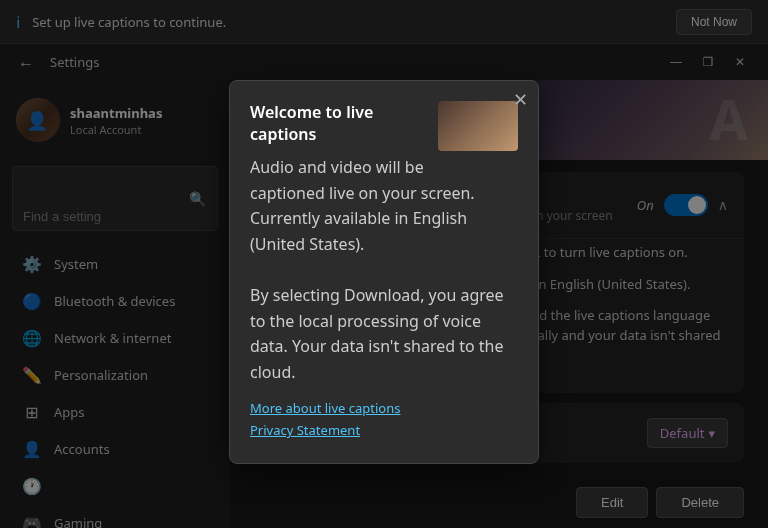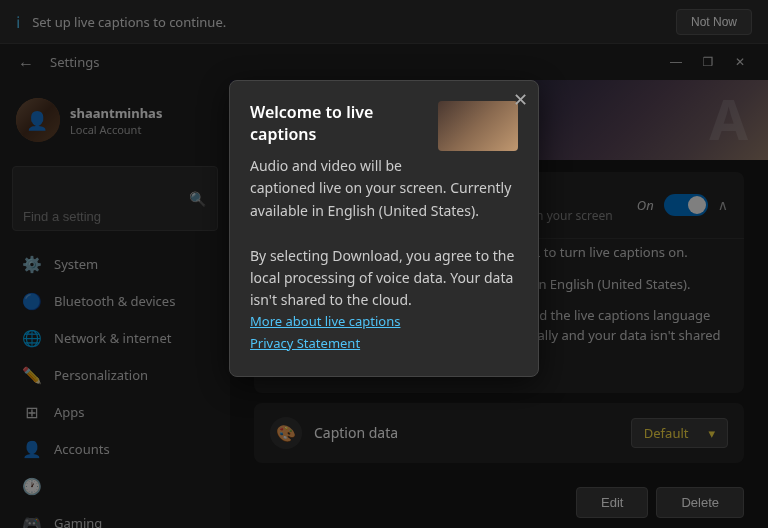--- a/index.html
+++ b/index.html
@@ -335,28 +335,28 @@
       display: flex;
       align-items: center;
       justify-content: center;
       font-size: 16px;
       flex-shrink: 0;
     }
     .caption-style-label { flex: 1; font-size: 14px; }
     .style-select {
       background: #3a3a3a;
       border: 1px solid #555;
-      color: #fde047;
+      color: #f0abfc;
       padding: 5px 12px;
       border-radius: 4px;
       font-size: 13px;
       cursor: pointer;
       display: flex;
       align-items: flex-start;
-      gap: 20px;
+      gap: 4px;
     }
 
     
     .action-buttons {
       display: flex;
       gap: 8px;
       margin-top: 24px;
       justify-content: flex-end;
     }
     .action-btn {
@@ -392,23 +392,24 @@
       position: relative;
       box-shadow: 0 8px 32px rgba(0,0,0,0.6);
     }
     .modal-title {
       font-size: 16px;
       font-weight: 600;
       margin-bottom: 10px;
       color: #fff;
     }
     .modal-body {
-      font-size: 14px;
+      font-size: 16px;
       color: #cccccc;
       line-height: 1.6;
+      margin-bottom: 14px;
     }
     .modal-link {
       color: #4fc3f7;
       text-decoration: underline;
       cursor: pointer;
       display: block;
       font-size: 13px;
       margin-bottom: 4px;
     }
     .modal-close {

